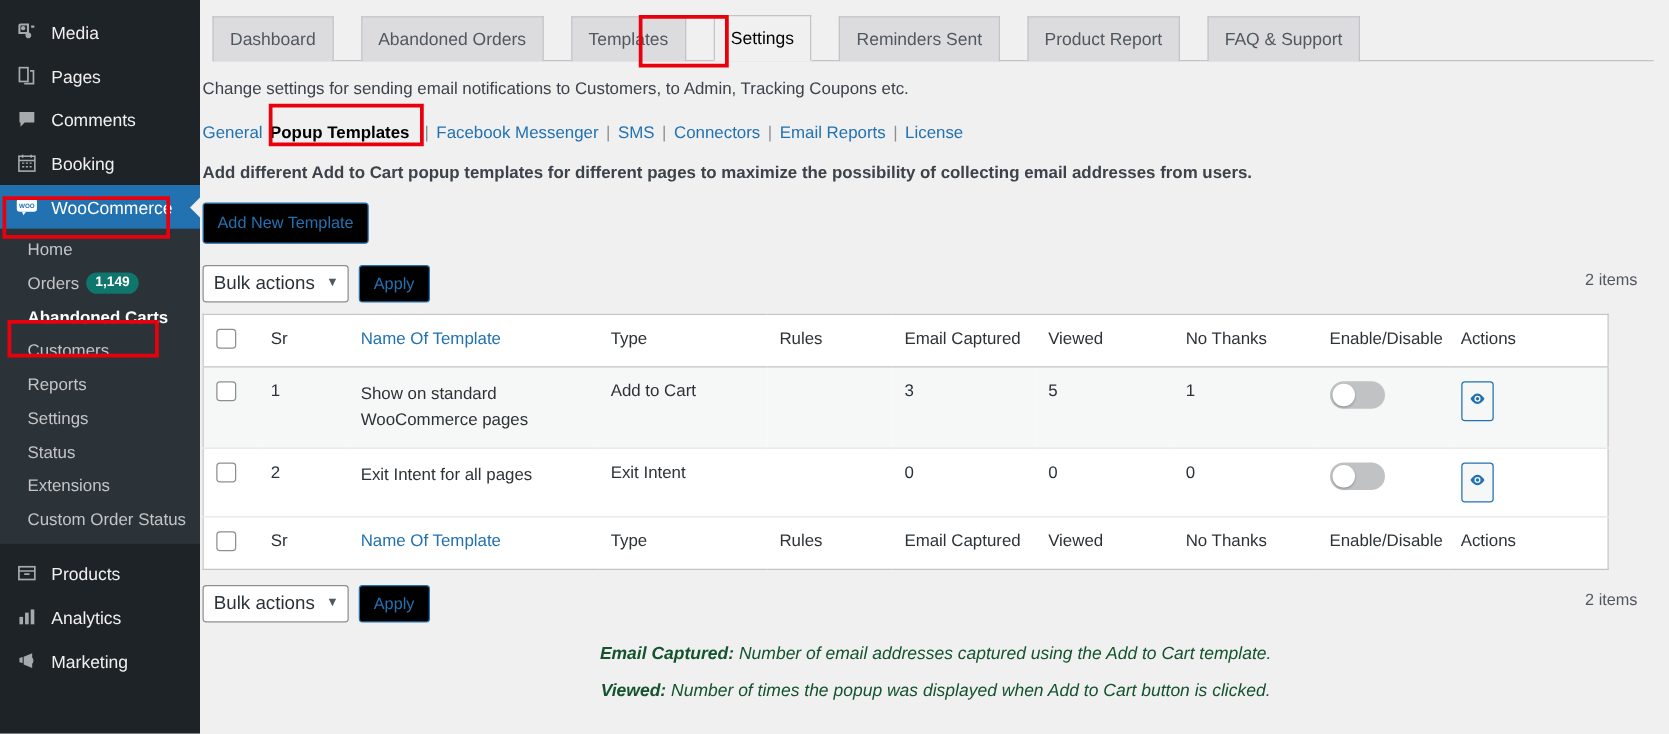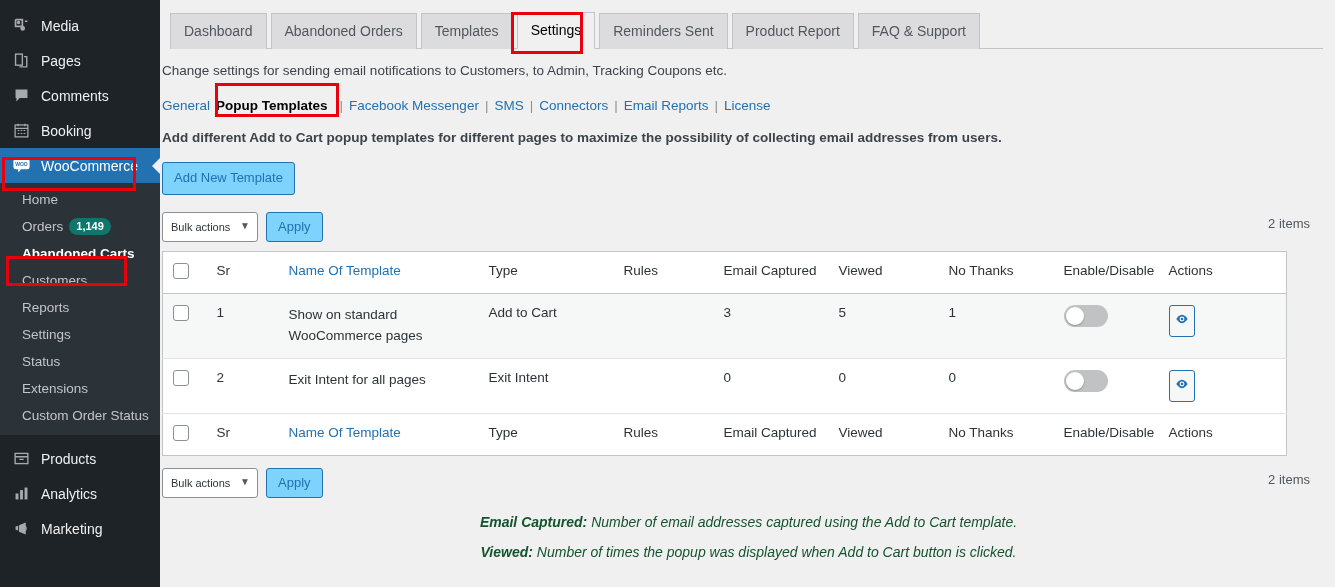--- a/index.html
+++ b/index.html
@@ -54,51 +54,51 @@
   .menu-sep { height:6px; }
 
   
   .redbox { position:absolute; border:3px solid #e8000d; pointer-events:none; z-index:40; }
 
   
   .main { flex:1; height:587px; position:relative; background:#f0f0f1; overflow:hidden; }
 
   .tabs-wrap { position:relative; padding:12px 0 0 10px; }
   .nav-tabs {
-    display:flex; align-items:flex-end; gap:0;
+    display:flex; align-items:flex-end; gap:18px;
     border-bottom:1px solid #c3c4c7; padding-left:0; margin-right:12px;
   }
   .nav-tab {
     background:#dcdcde; border:1px solid #c3c4c7; border-bottom:none;
     padding:8px 13px 9px 13px; font-size:14px; color:#50575e;
     margin:0 4px -1px 0; line-height:1.3; cursor:pointer; white-space:nowrap;
   }
   .nav-tab.active { background:#f0f0f1; color:#000; border-bottom:1px solid #f0f0f1; }
 
   .intro-text { padding:14px 0 0 2px; font-size:13.5px; color:#3c434a; margin-left:0; }
 
   .subsub { margin:20px 0 0 2px; font-size:13.5px; position:relative; display:flex; align-items:center; gap:0; }
   .subsub a { color:#2271b1; text-decoration:none; cursor:pointer; }
   .subsub .sep { color:#8c8f94; padding:0 6px; }
   .subsub .cur { color:#000; font-weight:700; padding:0 6px; }
 
   .desc2 { margin:17px 0 0 2px; font-size:13.5px; color:#3c434a;font-weight:bold; }
 
   .btn {
-    display:inline-block; border:1px solid #2271b1; background:#7dd3fc;
+    display:inline-block; border:1px solid #2271b1; background:#000000;
     color:#2271b1; border-radius:3px; padding:5px 11px;
     font-size:13px; line-height:1.6; cursor:pointer; text-decoration:none;text-align:center;
   }
   .add-tpl-wrap { margin:17px 0 0 2px; }
 
   .tablenav { display:flex; align-items:center; margin:17px 0 9px 2px; position:relative; }
   .bulk-select {
     appearance:none; -webkit-appearance:none;
     border:1px solid #8c8f94; border-radius:3px; background:#fff;
-    padding:4px 26px 4px 8px; font-size:11px; color:#2c3338;
+    padding:4px 26px 4px 8px; font-size:15px; color:#2c3338;
     font-family:"Liberation Sans", sans-serif; cursor:pointer; height:30px;
   }
   .select-shell { position:relative; display:inline-block; }
   .select-shell .chev {
     position:absolute; right:8px; top:50%; transform:translateY(-60%);
     pointer-events:none; color:#50575e; font-size:10px;
   }
   .apply-btn { margin-left:8px; height:30px; padding:4px 11px; }
   .items-count { position:absolute; right:25px; top:4px; font-size:13px; color:#50575e; }
 

